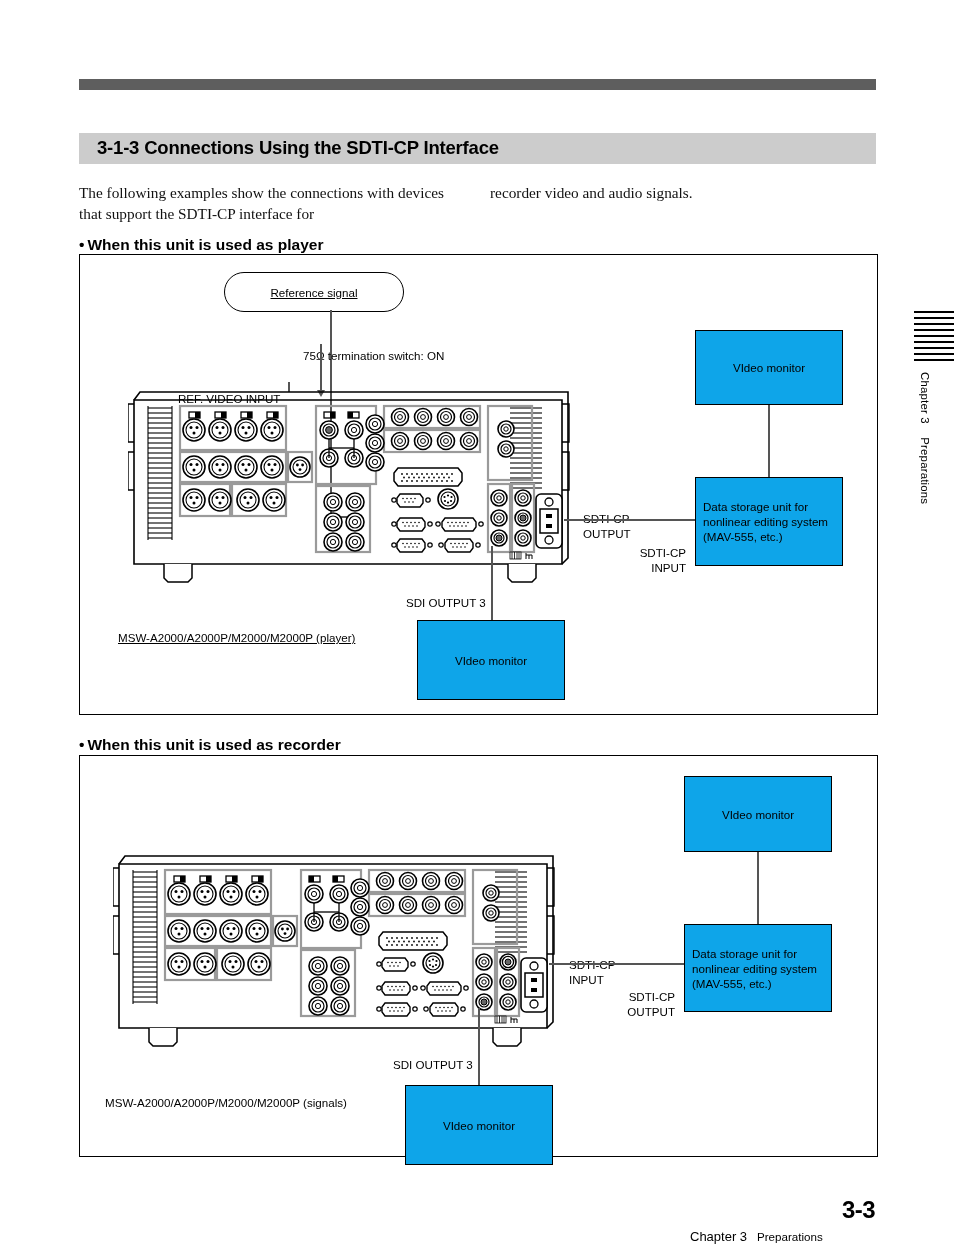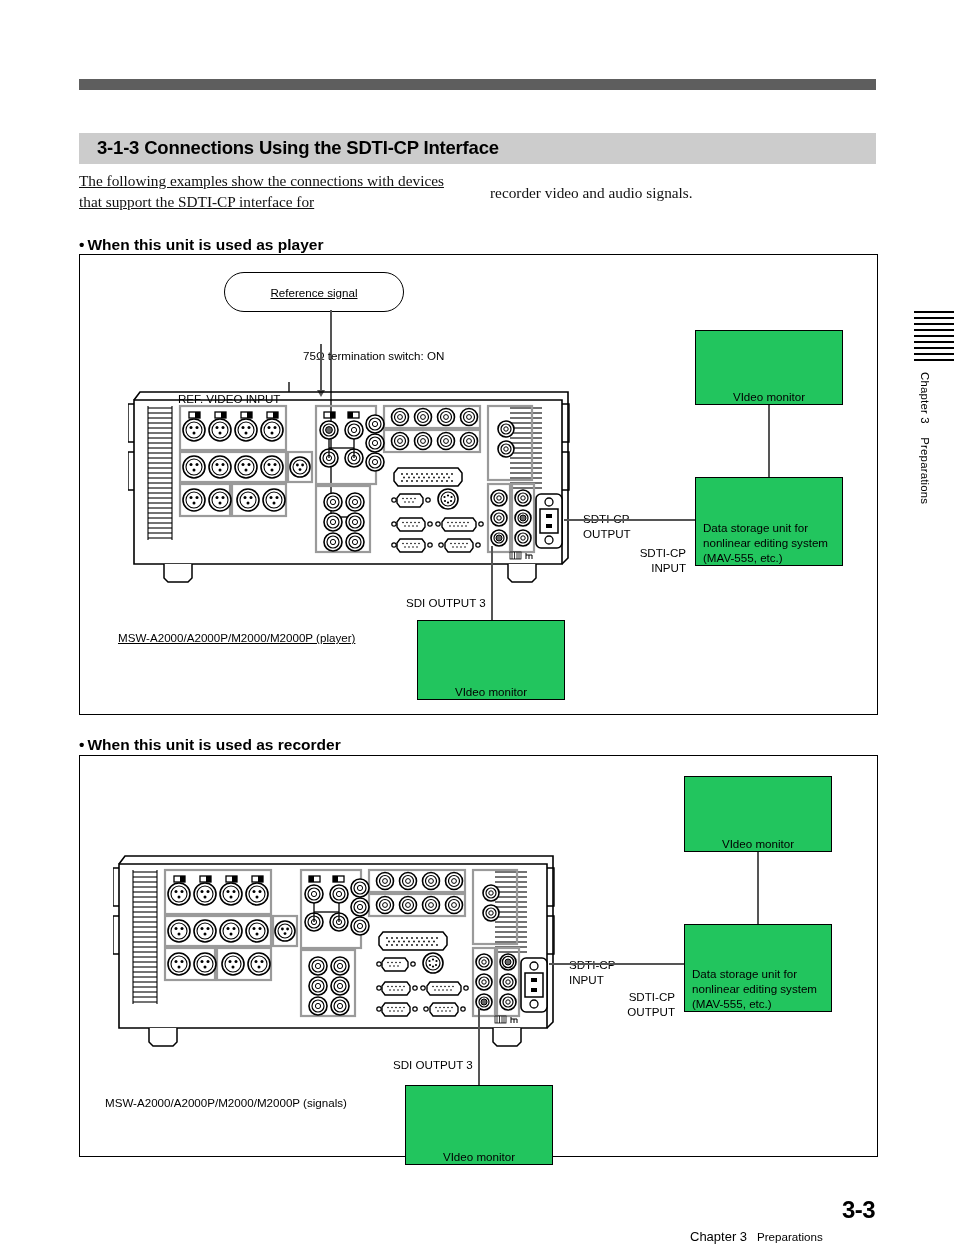--- a/index.html
+++ b/index.html
@@ -7,34 +7,34 @@
   .pg{position:absolute;left:0;top:0;width:954px;height:1244px;overflow:hidden;}
 
   
   .topbar{position:absolute;left:79px;top:79px;width:797px;height:11px;background:#5e5e5e;}
   .titleband{position:absolute;left:79px;top:133px;width:797px;height:31px;background:#cccccc;}
   .titletext{position:absolute;left:97px;top:137px;font-size:18.5px;font-weight:bold;letter-spacing:-0.2px;
              font-family:"Liberation Sans",sans-serif;white-space:nowrap;}
 
   
   .intro{position:absolute;font-family:"Liberation Serif",serif;font-size:15.3px;line-height:21px;color:#111;}
-  .intro.c1{left:79px;top:170px;width:370px;text-decoration:underline;}
+  .intro.c1{left:79px;top:182px;width:370px;}
   .intro.c2{left:490px;top:182px;width:360px;}
 
   
   .seche{position:absolute;font-size:15.5px;font-weight:bold;white-space:nowrap;
          font-family:"Liberation Sans",sans-serif;}
   .seche .bul{margin-right:3px;}
 
   
   .frame{position:absolute;border:1.4px solid #000;background:#fff;}
 
   
-  .box{position:absolute;border:1.6px solid #000;background:#22c55e;box-sizing:border-box;
-       display:flex;align-items:flex-end;justify-content:center;text-align:center;}
+  .box{position:absolute;border:1.6px solid #000;background:#0ea5e9;box-sizing:border-box;
+       display:flex;align-items:center;justify-content:center;text-align:center;}
   .box span{font-size:11.6px;line-height:15px;color:#000;}
   .box.lft{justify-content:flex-start;text-align:left;}
   .box.lft span{padding-left:7px;}
   .pill{position:absolute;border:1.5px solid #000;border-radius:100px;background:#fff;
         display:flex;align-items:center;justify-content:center;}
   .pill span{font-size:11.6px;text-decoration:underline;}
   .lbl{position:absolute;font-size:11.6px;line-height:14.6px;white-space:pre;color:#000;margin-top:24px;}
   .lbl.r{text-align:right;}
   .wire{position:absolute;background:#555;}
   .wh{height:1.6px;}

